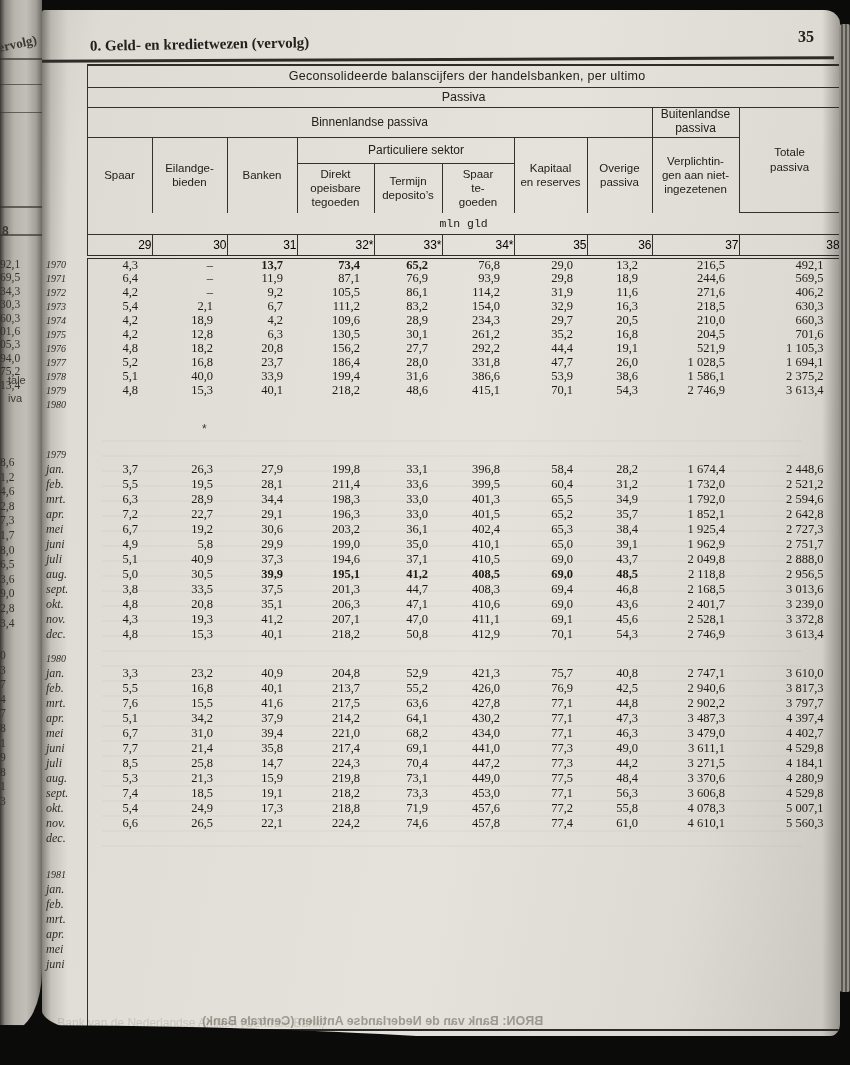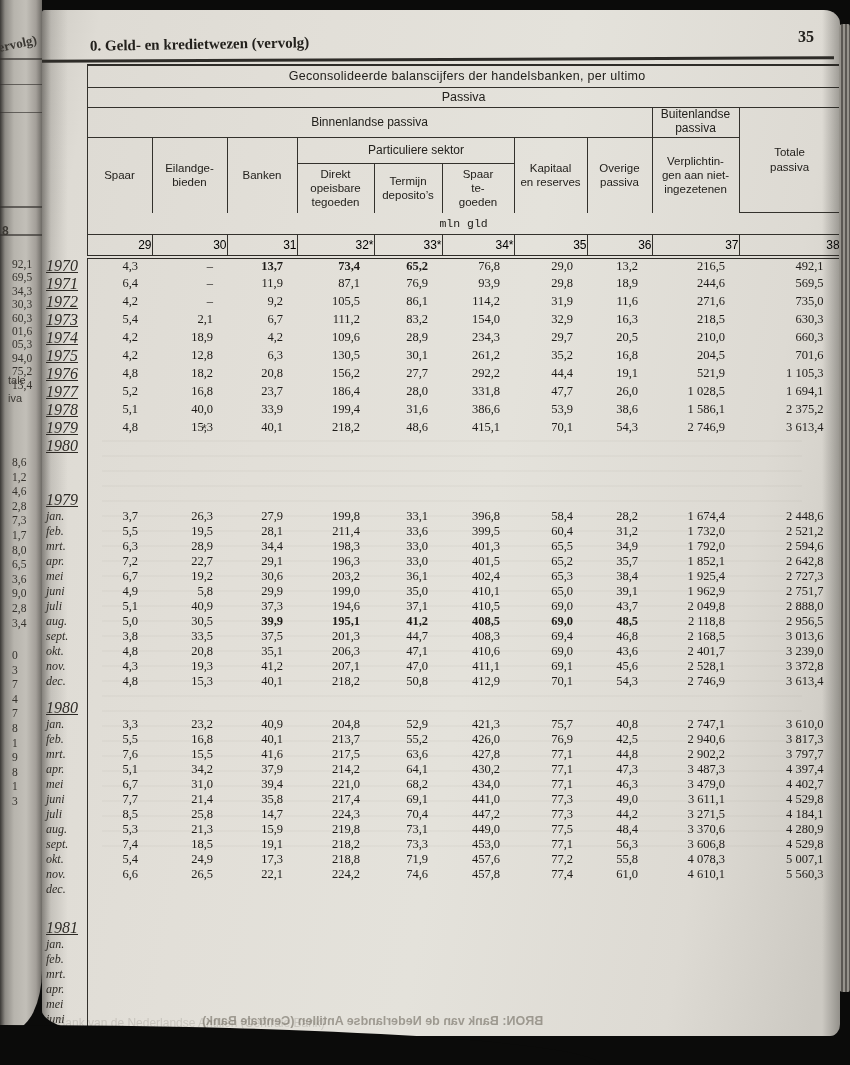--- a/index.html
+++ b/index.html
@@ -10,21 +10,21 @@
   .photo { position:absolute; inset:0; }
 
   .facing-strip {
     position:absolute; left:0; top:8; width:42px; height:1030px;
     background:linear-gradient(90deg,#3a3835 0,#8d8a84 5px,#b7b4ad 14px,#c2bfb8 26px,#a39f99 36px,#6e6b66 42px);
     border-bottom-right-radius:30px 60px;
     overflow:hidden; z-index:2;
   }
   .strip-rule { position:absolute; left:0; height:1px; background:rgba(50,48,44,0.65); width:42px; }
   .strip-frag { position:absolute; color:#3b3833; }
-  .frag-col { position:absolute; font-family:"Liberation Serif", serif; font-size:11.5px; color:#34312c; width:26px; left:0;padding-left:12px; }
+  .frag-col { position:absolute; font-family:"Liberation Serif", serif; font-size:11.5px; color:#34312c; width:26px; left:0; }
 
   .page {
     position:absolute; left:42px; top:10px; width:798px; height:1026px;
     background:linear-gradient(100deg,#cfccc5 0,#dedbd4 6%,#e2dfd8 30%,#e4e2db 55%,#dddad3 82%,#ccc9c2 97%);
     border-radius:3px 16px 10px 90px / 3px 14px 12px 26px;
     z-index:3; overflow:hidden;
   }
   .page::before { 
     content:""; position:absolute; left:0; top:0; bottom:0; width:26px;
     background:linear-gradient(90deg,rgba(45,42,38,0.5),rgba(45,42,38,0.15) 9px,rgba(45,42,38,0) 26px);
@@ -62,21 +62,21 @@
              border-bottom:2px solid #2e2c28; }
   table.mt th, table.mt td { font-weight:normal; vertical-align:middle; }
 
   th.stub-head { border-right:1.5px solid #33312c; }
   td.stub, th.stub-head { background:transparent; }
   td.stub {
     border-right:1.5px solid #33312c;
     font-family:"Liberation Serif", serif; font-style:italic; font-size:12px; color:#2e2b26;
     text-align:left; padding-left:2px; white-space:nowrap;
   }
-  td.stub.yr { font-size:16px;text-decoration:underline; }
+  td.stub.yr { font-size:10px; }
 
   .hc { border:1px solid #33312c; text-align:center; color:#23211d; }
   th.title-row { border-top:2px solid #2e2c28; font-size:12.5px; font-weight:bold; letter-spacing:0.3px; height:22px;padding-left:7px; }
   th.passiva-row { font-size:12.5px; font-weight:bold; height:20px; }
   th.group { font-size:12px; font-weight:bold; }
   th.group-dom { height:30px; }
   th.col-lbl { font-size:11.5px; font-weight:bold; white-space:pre-line; line-height:1.25; padding:3px 1px; }
   th.unit-row { border-left:1px solid #33312c; border-right:1px solid #33312c; border-bottom:1px solid #33312c; border-top:none;
                 font-size:11.5px; font-weight:bold; height:22px; text-align:center; color:#23211d;font-family:Liberation Mono, monospace; }
   th.num { font-size:12px; font-weight:bold; height:22px; border:1px solid #33312c; border-bottom:4px double #2e2c28; text-align:right; }
@@ -267,21 +267,21 @@
             <td class="stub yr">1972</td>
             <td class="c">4,2</td>
             <td class="c">–</td>
             <td class="c">9,2</td>
             <td class="c">105,5</td>
             <td class="c">86,1</td>
             <td class="c">114,2</td>
             <td class="c">31,9</td>
             <td class="c">11,6</td>
             <td class="c">271,6</td>
-            <td class="c last">735,0</td>
+            <td class="c last">406,2</td>
           </tr>
           <tr>
             <td class="stub yr">1973</td>
             <td class="c">5,4</td>
             <td class="c">2,1</td>
             <td class="c">6,7</td>
             <td class="c">111,2</td>
             <td class="c">83,2</td>
             <td class="c">154,0</td>
             <td class="c">32,9</td>

